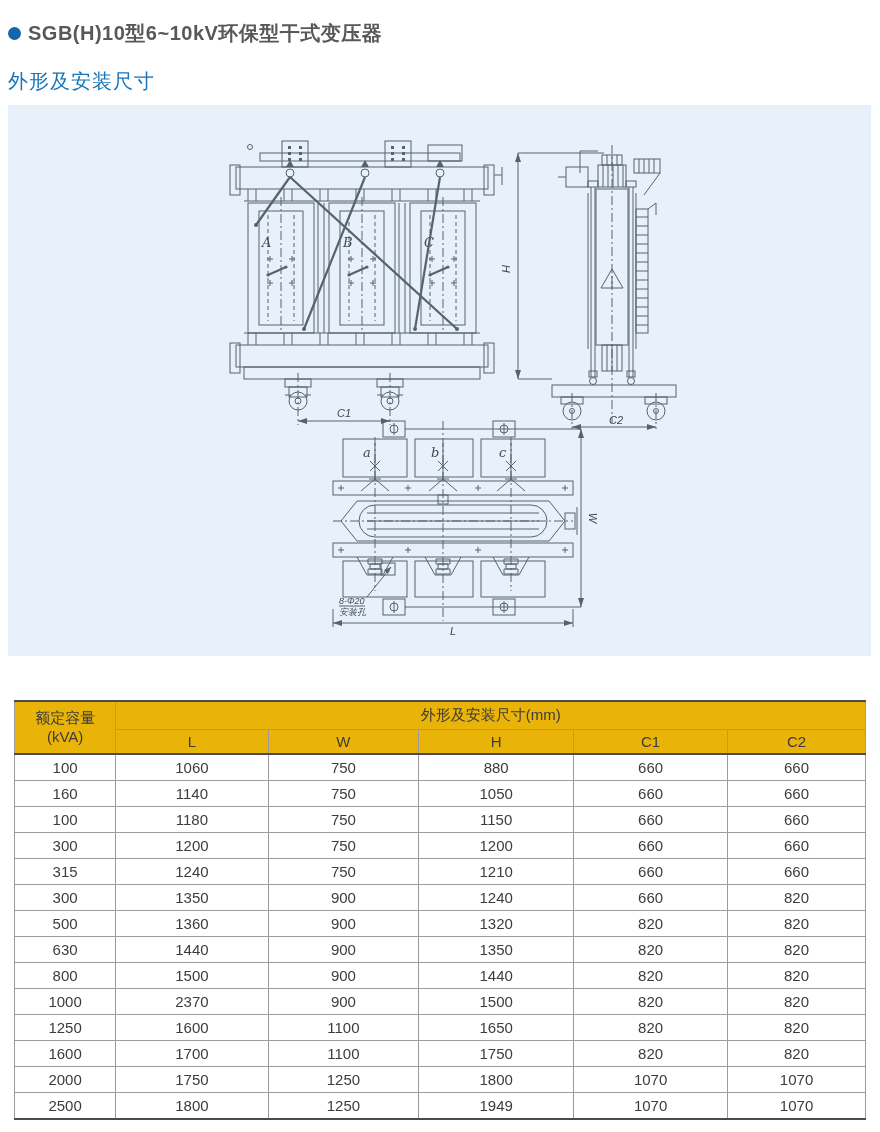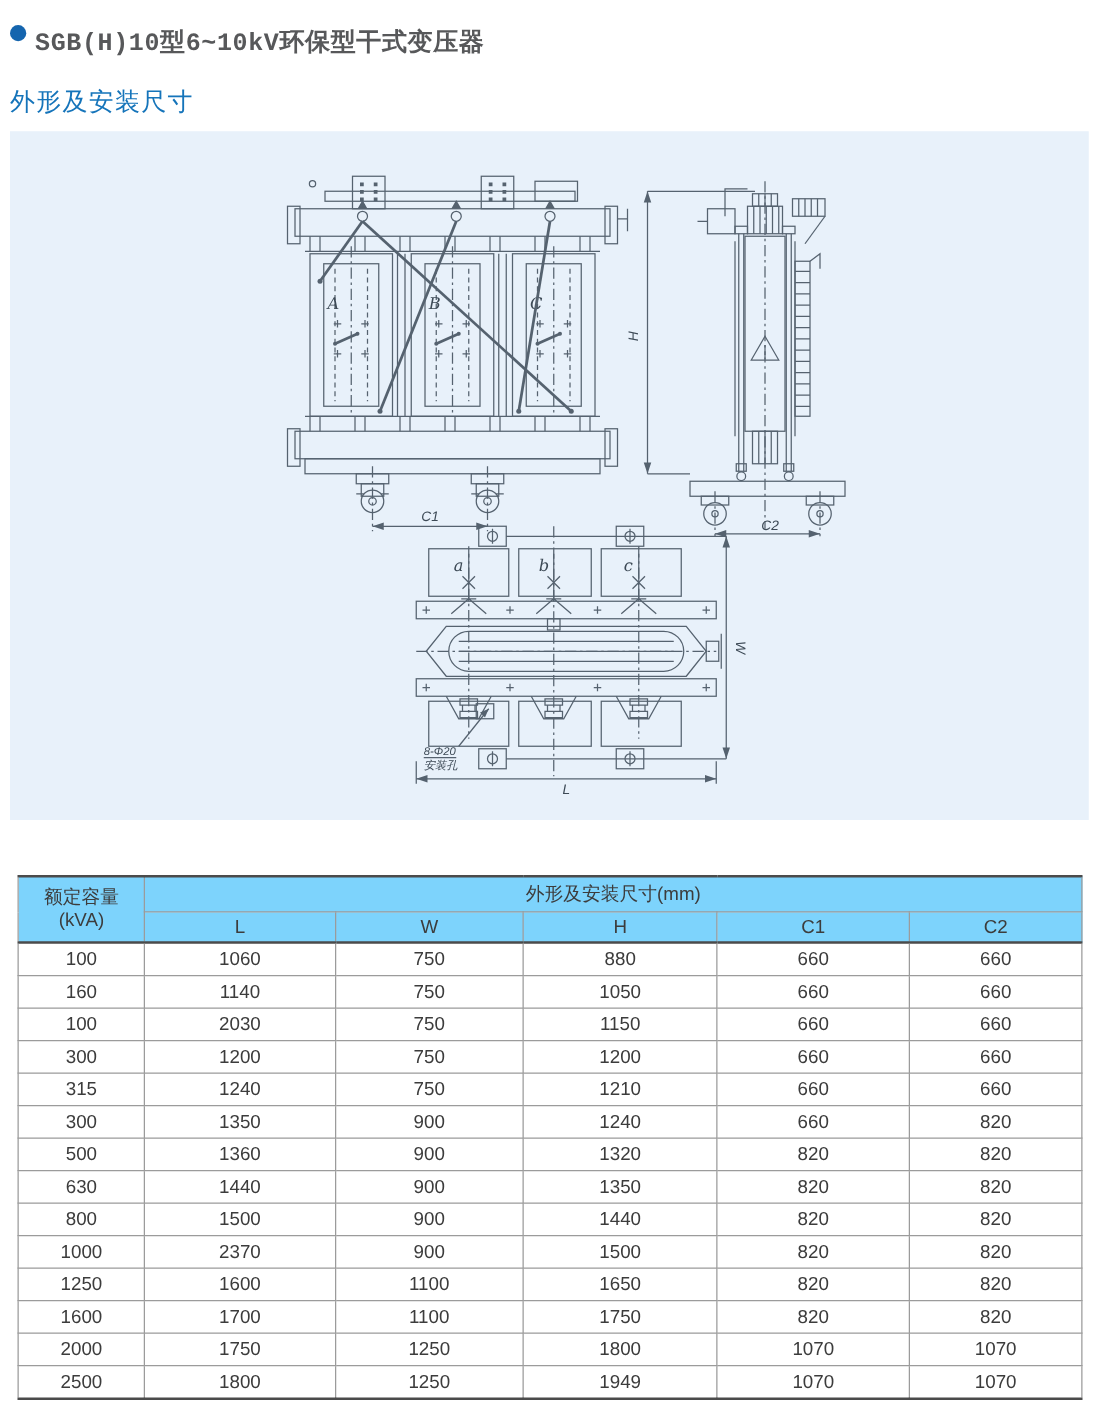--- a/index.html
+++ b/index.html
@@ -1,19 +1,19 @@
 <!DOCTYPE html>
 <html><head>
 <meta charset="utf-8">
 <style>
   html,body{margin:0;padding:0;background:#ffffff;}
   body{width:880px;height:1132px;font-family:"Liberation Sans",sans-serif;position:relative;overflow:hidden;}
 
   
-  .title-row{display:flex;gap:7px;margin:20px 0 16px 8px;font-family:Liberation Mono, monospace;}
+  .title-row{display:flex;align-items:center;gap:7px;margin:20px 0 16px 8px;}
   .bullet{width:13px;height:13px;border-radius:50%;background:#1565ae;flex:0 0 auto;}
   .title-text{font-size:20px;font-weight:bold;color:#57585a;letter-spacing:.5px;}
   .subtitle{margin:21px 0 0 8px;font-size:20px;color:#1574ba;letter-spacing:1px;}
 
   
   .panel{position:absolute;left:8px;top:105px;width:863px;height:551px;background:#e8f1fa;}
   .panel svg{position:absolute;left:0;top:0;}
   .ln{stroke:#55626f;fill:none;stroke-width:1;}
   .ln2{stroke:#55626f;fill:none;stroke-width:2.2;}
   .fl{fill:#55626f;stroke:none;}
@@ -21,21 +21,21 @@
   .cdash{stroke-dasharray:9 3 2 3;}
   .dimtxt{fill:#3d4a56;font:italic 11px "Liberation Sans",sans-serif;}
   .phasetxt{fill:#3d4a56;font:italic 13px "DejaVu Serif",serif;}
   .notetxt{fill:#3d4a56;font:italic 9px "Liberation Sans",sans-serif;}
 
   
   .table-wrap{position:absolute;left:14px;top:700px;width:852px;}
   table{border-collapse:collapse;width:100%;table-layout:fixed;font-size:15px;color:#3c3c3c;}
   table{border-top:2px solid #4b4b4b;border-bottom:2px solid #4b4b4b;}
   th,td{border:1px solid #9b9b9b;text-align:center;font-weight:normal;padding:0;}
-  thead th{background:#7dd3fc;}
+  thead th{background:#eab308;}
   thead tr.group-row th{height:27px;font-size:15px;}
   thead tr.cols-row th{height:23px;}
   thead tr.cols-row th{border-bottom:2px solid #4b4b4b;}
   th.capacity{line-height:1.25;font-size:15px;border-bottom:2px solid #4b4b4b;}
   tbody td{height:25px;}
 </style>
 </head>
 <body>
 
 <div class="title-row">
@@ -341,21 +341,21 @@
         <tr>
           <td>160</td>
           <td>1140</td>
           <td>750</td>
           <td>1050</td>
           <td>660</td>
           <td>660</td>
         </tr>
         <tr>
           <td>100</td>
-          <td>2030</td>
+          <td>1180</td>
           <td>750</td>
           <td>1150</td>
           <td>660</td>
           <td>660</td>
         </tr>
         <tr>
           <td>300</td>
           <td>1200</td>
           <td>750</td>
           <td>1200</td>

